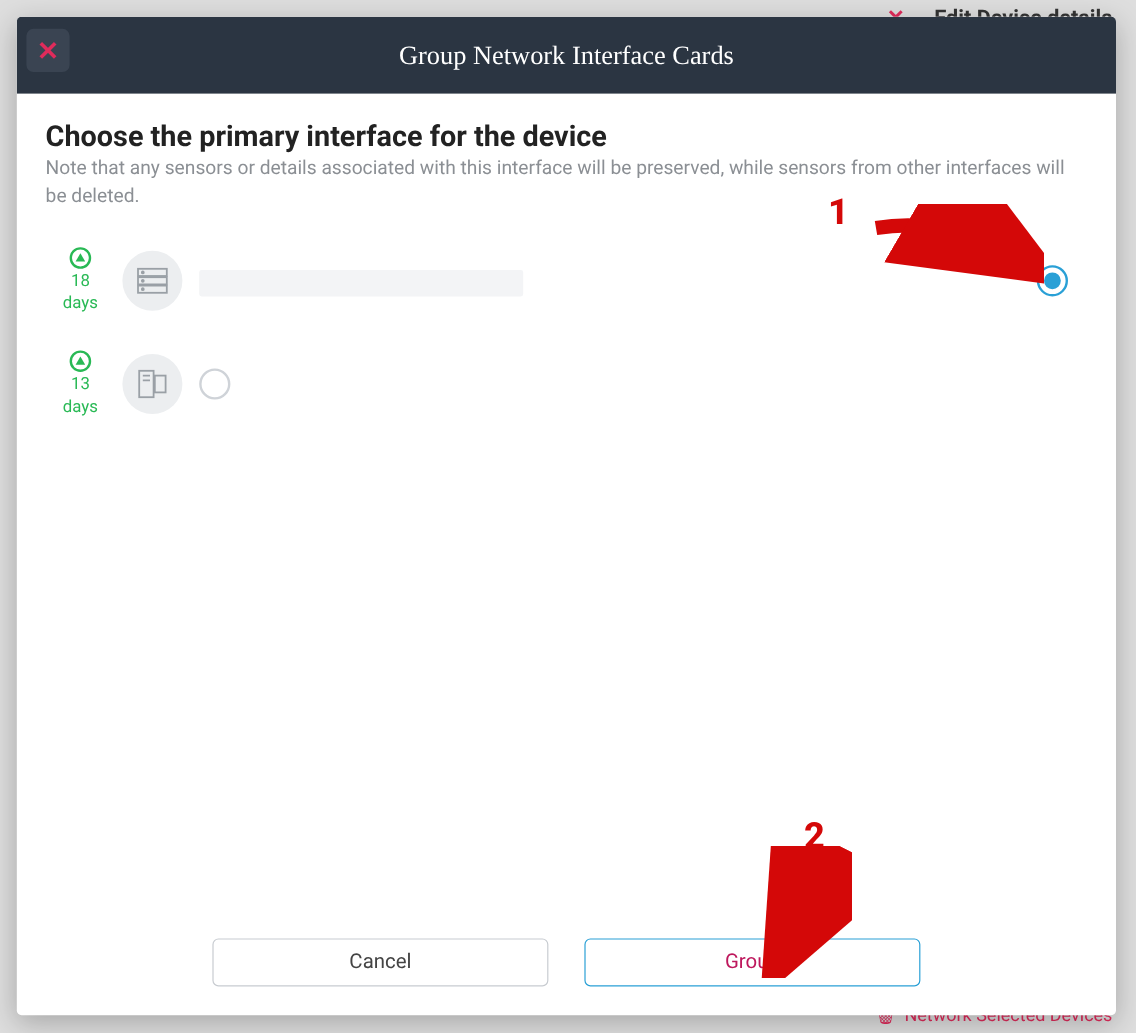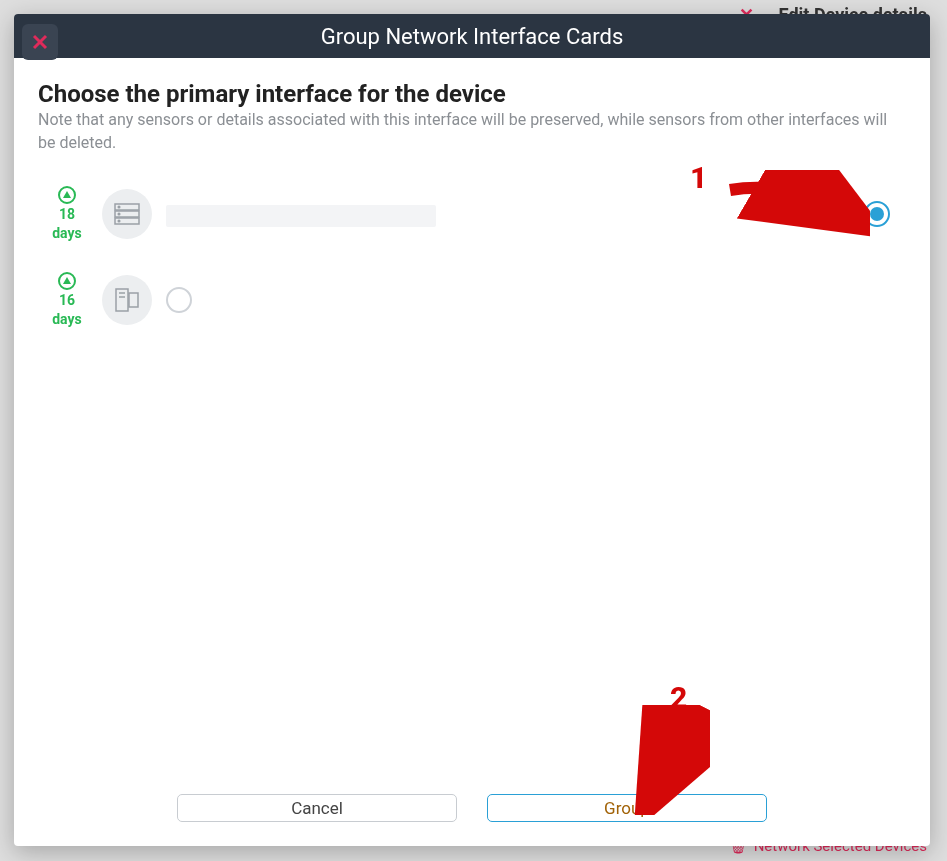--- a/index.html
+++ b/index.html
@@ -36,42 +36,43 @@
       width: 916px; height: 832px;
       background: #fff;
       border-radius: 4px;
       box-shadow: 0 6px 24px rgba(0,0,0,.25);
       display: flex; flex-direction: column;
       overflow: hidden;
     }
     .modal-header {
       background: #2b3542;
       color: #fff;
-      height: 44px;
+      height: 64px;
       display: flex; align-items: center; justify-content: center;
       position: relative;
+      font-family: Liberation Serif, serif;
     }
     .modal-header .title { font-size: 22px; }
     .close-btn {
       position: absolute; left: 8px; top: 10px;
       width: 36px; height: 36px;
       background: #3a4452; border-radius: 6px;
       display: flex; align-items: center; justify-content: center;
       cursor: pointer;
     }
     .close-btn svg { stroke: #e02b5b; stroke-width: 3; }
     .modal-body { padding: 22px 24px 0 24px; flex: 1; overflow: hidden; }
     .h1 { font-size: 24px; font-weight: 700; color: #222; }
     .subtext { font-size: 16px; color: #8b8f94; line-height: 1.45; margin-bottom: 20px; }
     .option-row {
       display: flex; align-items: center; padding: 12px 4px 18px 0;
     }
     .uptime {
       width: 58px; text-align: center; color: #29b955; font-size: 14px; line-height: 1.2;
-      display: flex; flex-direction: column; align-items: center; gap: 2px; font-weight: bold;
+      display: flex; flex-direction: column; align-items: center; gap: 2px;
     }
     .uptime .arrow {
       width: 18px; height: 18px; border: 2px solid #29b955; border-radius: 50%;
       display: flex; align-items: center; justify-content: center;
     }
     .device-icon {
       width: 50px; height: 50px; border-radius: 50%; background: #eceef0;
       margin: 0 14px 0 6px; display:flex; align-items:center; justify-content:center;
     }
     .device-text { flex: 1; }
@@ -82,26 +83,26 @@
       border: 2px solid #cfd3d8; background: #fff;
       display:flex; align-items:center; justify-content:center;
       margin-right: 12px; cursor: pointer;
     }
     .radio.selected { border-color: #2aa0d6; }
     .radio.selected .dot { width: 14px; height: 14px; border-radius: 50%; background: #2aa0d6; }
     .modal-footer {
       display:flex; gap: 30px; justify-content:center; padding: 16px 24px 24px;
     }
     .btn {
-      width: 280px; height: 28px; border-radius: 5px;
+      width: 280px; height: 40px; border-radius: 5px;
       display:flex; align-items:center; justify-content:center;
       font-size: 17px; cursor: pointer; background: #fff;
     }
     .btn-cancel { border: 1px solid #c8ccd1; color: #444; }
-    .btn-primary { border: 1.5px solid #2aa0d6; color: #a16207; }
+    .btn-primary { border: 1.5px solid #2aa0d6; color: #be185d; }
     .annot {
       position: absolute; font-weight: 800; color: #d40808;
       font-size: 30px;
       text-shadow: 0 0 3px #fff, 0 0 3px #fff, 0 0 3px #fff;
       pointer-events: none;
     }
     .annot.n1 { left: 690px; top: 160px; }
     .annot.n2 { left: 670px; top: 680px; }
     .arrow-svg { position: absolute; pointer-events: none; }
     .arrow-svg.a1 { left: 720px; top: 170px; }
@@ -165,21 +166,21 @@
         </div>
     </div>
 
     <div class="option-row">
       <div class="uptime">
         <span class="arrow">
           <svg width="10" height="10" viewBox="0 0 10 10">
               <polygon points="5,1 9,8 1,8" fill="#29b955"></polygon>
             </svg>
         </span>
-        <span>16</span>
+        <span>13</span>
         <span>days</span>
       </div>
       <div class="device-icon">
         <svg width="28" height="26" viewBox="0 0 28 26" fill="none" stroke="#9aa0a6" stroke-width="1.5">
           <rect x="3" y="2" width="12" height="22"></rect>
             <rect x="16" y="6" width="9" height="14"></rect>
           <line x1="6" y1="6" x2="12" y2="6"></line>
             <line x1="6" y1="10" x2="12" y2="10"></line>
         </svg>
       </div>

